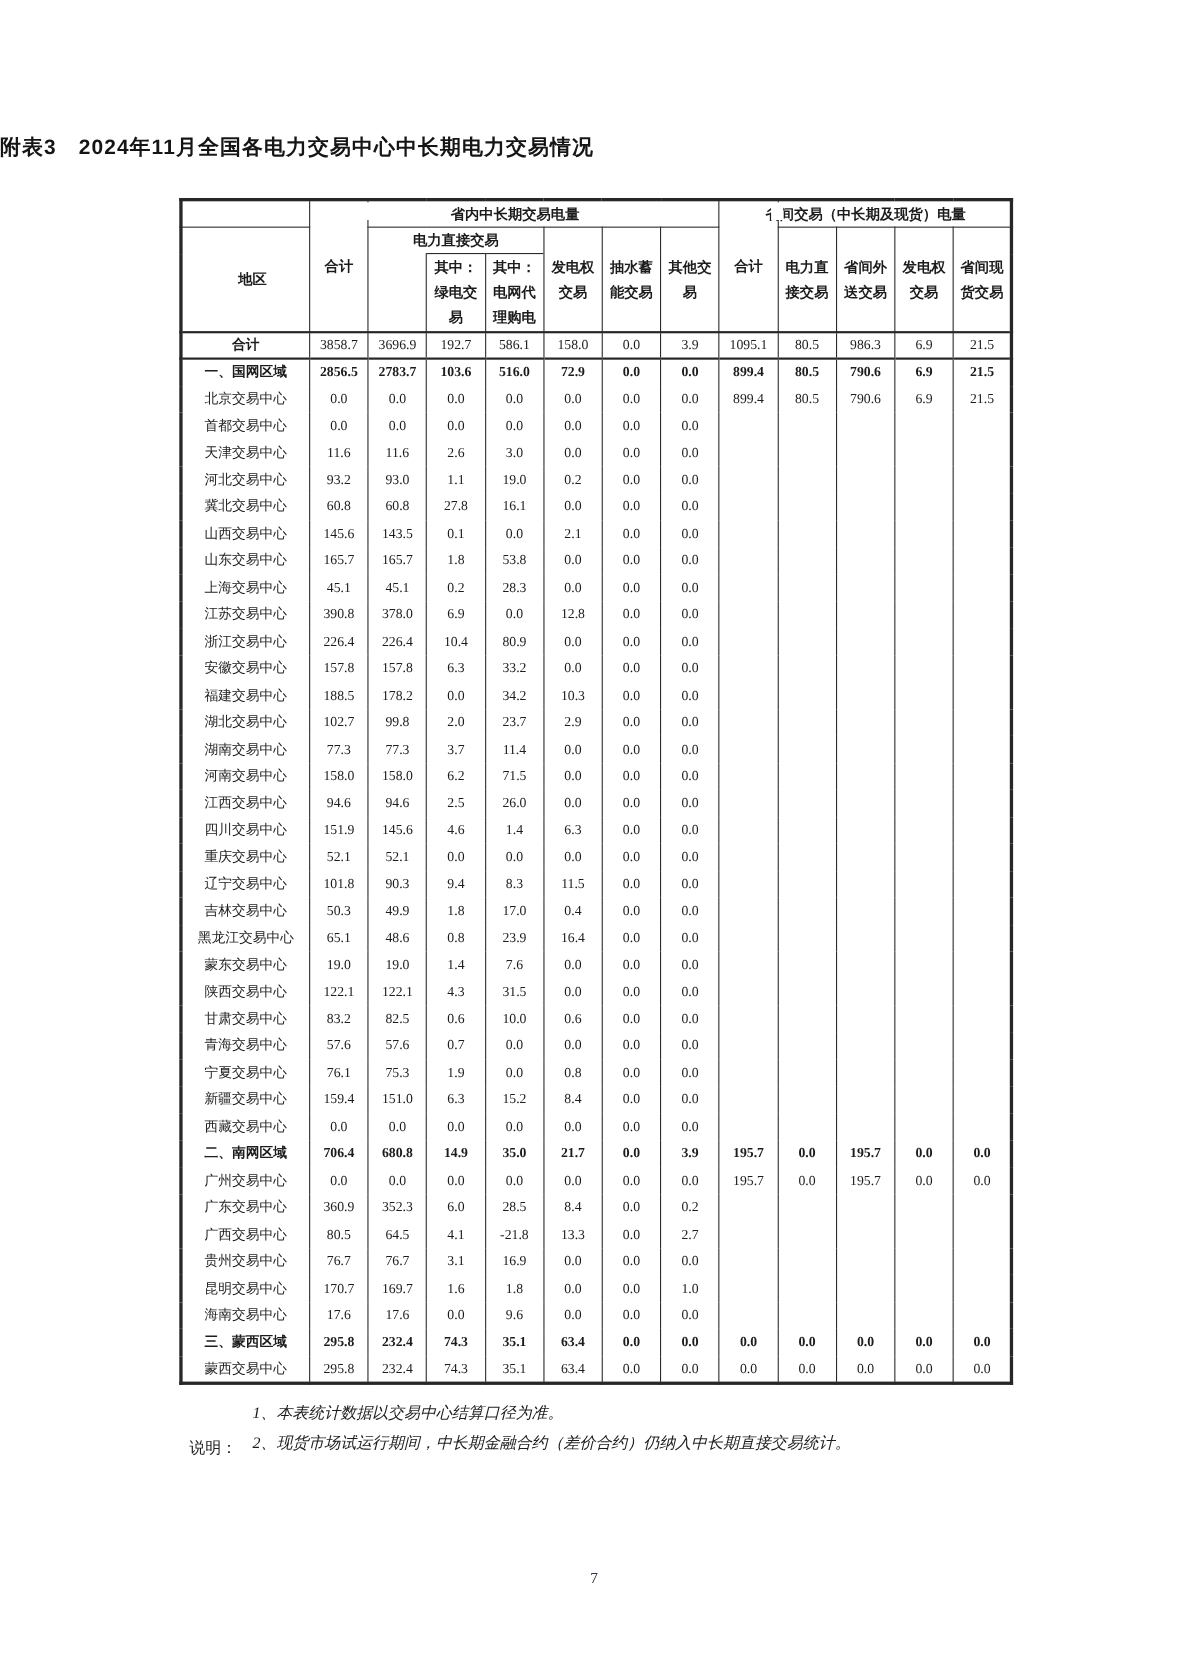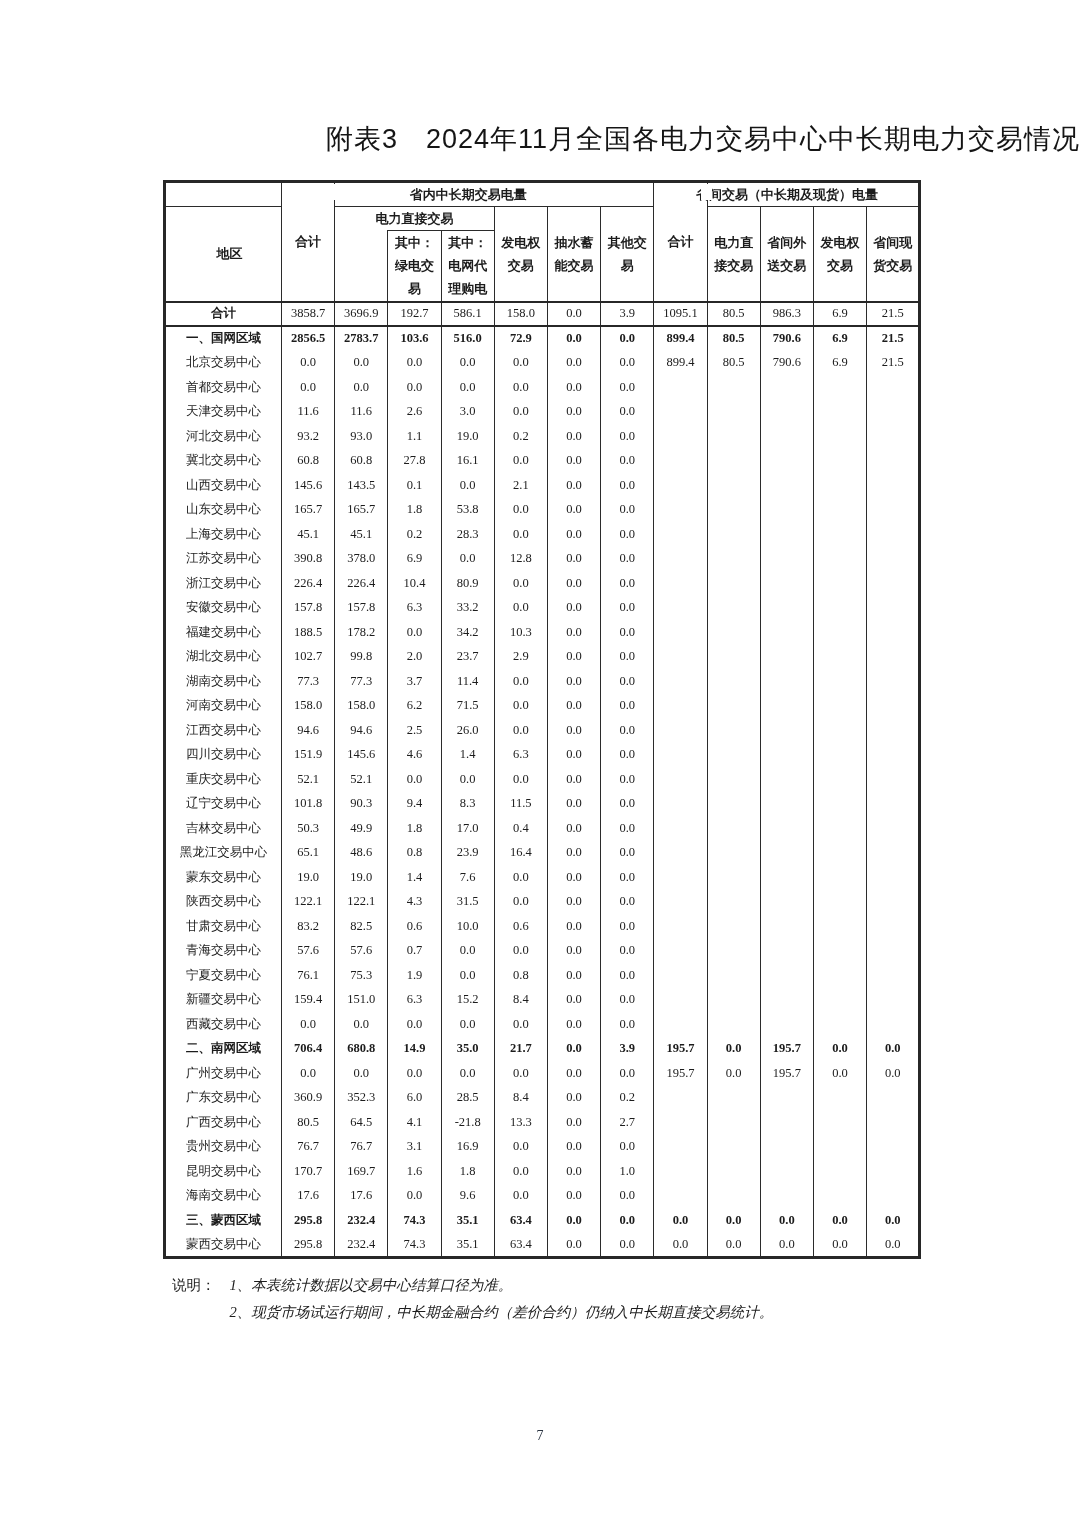--- a/index.html
+++ b/index.html
@@ -6,23 +6,23 @@
   .sheet{
     position:relative;
     width:1080px;height:1527px;
     background:#ffffff;
     font-family:"Liberation Serif","DejaVu Serif",serif;
     color:#1c1c1c;
     overflow:hidden;
   }
   .title{
     position:absolute;top:121px;left:0;width:1080px;
-    text-align:right;
+    text-align:left;
     font-family:"Liberation Sans","DejaVu Sans",sans-serif;
-    font-weight:normal;font-size:27px;letter-spacing:1px;
+    font-weight:bold;font-size:19px;letter-spacing:1px;
     color:#151515;
   }
   .unit{
     position:absolute;top:154px;left:163px;width:752px;
     text-align:right;font-size:15px;color:#1c1c1c;
   }
   .table-wrap{position:absolute;top:180px;left:163px;}
   table{
     border-collapse:collapse;
     table-layout:fixed;
@@ -58,21 +58,21 @@
   td.name-cell{text-align:center;}
   tr.total-row td{border-bottom:2.5px solid #272727;}
   tr.total-row td.name-cell{text-align:center;padding-left:0;font-weight:bold;}
   tr.region-row td{font-weight:bold;}
   .patch{position:absolute;background:#ffffff;}
   .notes{
     position:absolute;top:1272px;left:163px;width:780px;
     font-size:14.5px;line-height:27px;color:#1c1c1c;
   }
   .notes-line{display:flex;}
-  .notes-label{padding-left:9px;margin-right:14px;flex:none;}
+  .notes-label{padding-left:9px;margin-right:14px;flex:none;margin-top:32px;}
   .notes-items{flex:1;font-style:italic;}
   .page-number{
     position:absolute;top:1428px;left:0;width:1080px;
     text-align:center;font-size:14px;color:#2a3340;
   }
 </style>
 </head>
 <body>
 
 <div class="sheet">

